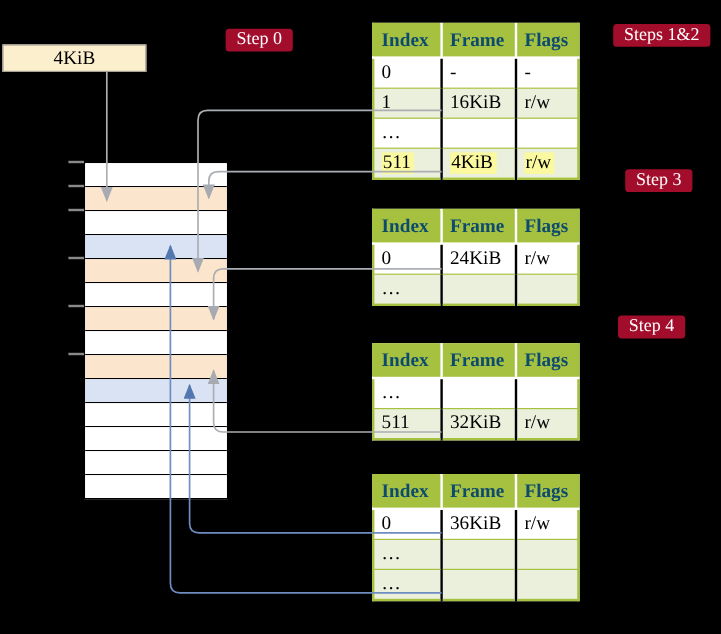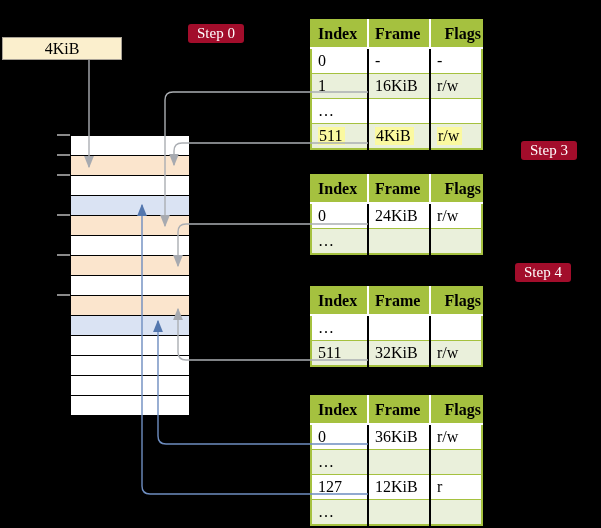--- a/index.html
+++ b/index.html
@@ -47,26 +47,26 @@
   .tick { position: absolute; left: 57px; width: 13px; height: 2px; background: #8A8A8A; }
 
   
   .ptable {
     position: absolute; left: 310px;
     border-collapse: collapse; table-layout: fixed;
     width: 171px; background: #fff;
     border: 2px solid #A5C13F;
   }
   .ptable th {
-    background: #A5C13F; color: #000000;
+    background: #A5C13F; color: #0c4a6e;
     font-weight: bold; font-size: 16px; text-align: left;
     padding: 2px 0 2px 6px; height: 22px;
     border-right: 2px solid #fff; border-bottom: 2px solid #fff;
   }
-  .ptable th:last-child { border-right: none; text-align: right; }
+  .ptable th:last-child { border-right: none; }
   .ptable td {
     font-size: 16px; color: #000;
     padding: 1px 0 1px 6px; height: 22px;
     border-right: 2px solid #000;
     border-top: 1.5px solid #A5C13F;
     overflow: hidden; white-space: nowrap;
   }
   .ptable td:last-child { border-right: none; }
   .ptable tbody tr:first-child td { border-top: none; }
   .ptable tr.g td { background: #EAF0DB; }
@@ -81,20 +81,21 @@
   .overlay { position: absolute; left: 0; top: 0; z-index: 10; pointer-events: none; }
 </style>
 </head>
 <body>
 
 <div class="stage">
 
   <div class="size-box">4KiB</div>
 
   <div class="badge badge-step0">Step 0</div>
+  <div class="badge badge-steps12">Steps 1&amp;2</div>
   <div class="badge badge-step3">Step 3</div>
   <div class="badge badge-step4">Step 4</div>
 
   <div class="memcol">
       <div class="mem-row mem-white"></div>
       <div class="mem-row mem-peach"></div>
       <div class="mem-row mem-white"></div>
       <div class="mem-row mem-blue"></div>
       <div class="mem-row mem-peach"></div>
       <div class="mem-row mem-white"></div>
@@ -222,25 +223,20 @@
     <tbody>
       <tr>
         <td>0</td>
         <td>36KiB</td>
         <td>r/w</td>
       </tr>
       <tr class="g">
         <td>…</td>
         <td></td>
         <td></td>
-      </tr>
-      <tr>
-        <td>127</td>
-        <td>12KiB</td>
-        <td>r</td>
       </tr>
       <tr class="g">
         <td>…</td>
         <td></td>
         <td></td>
       </tr>
     </tbody>
   </table>
 
   <svg class="overlay" width="601" height="528" viewBox="0 0 601 528">

